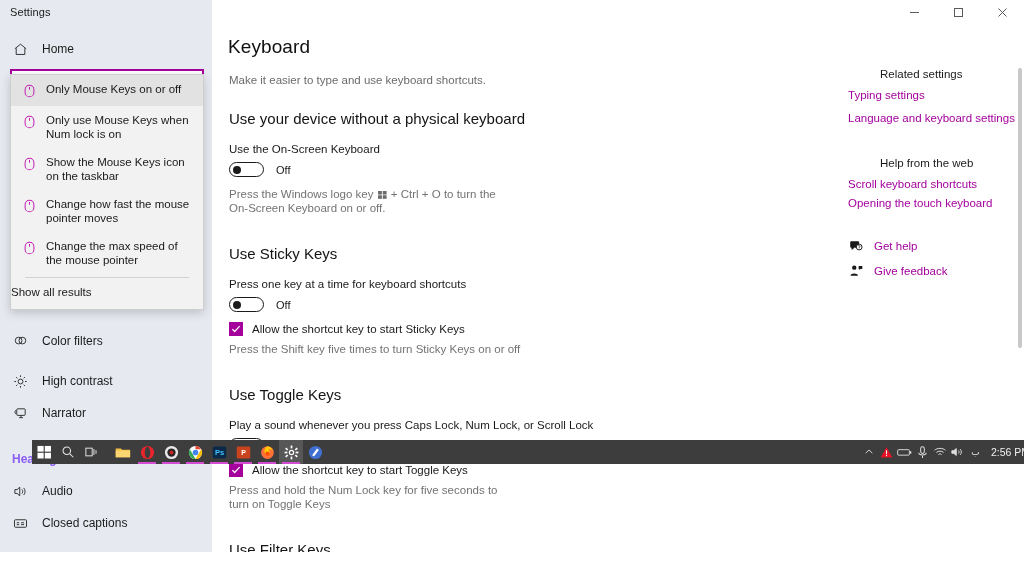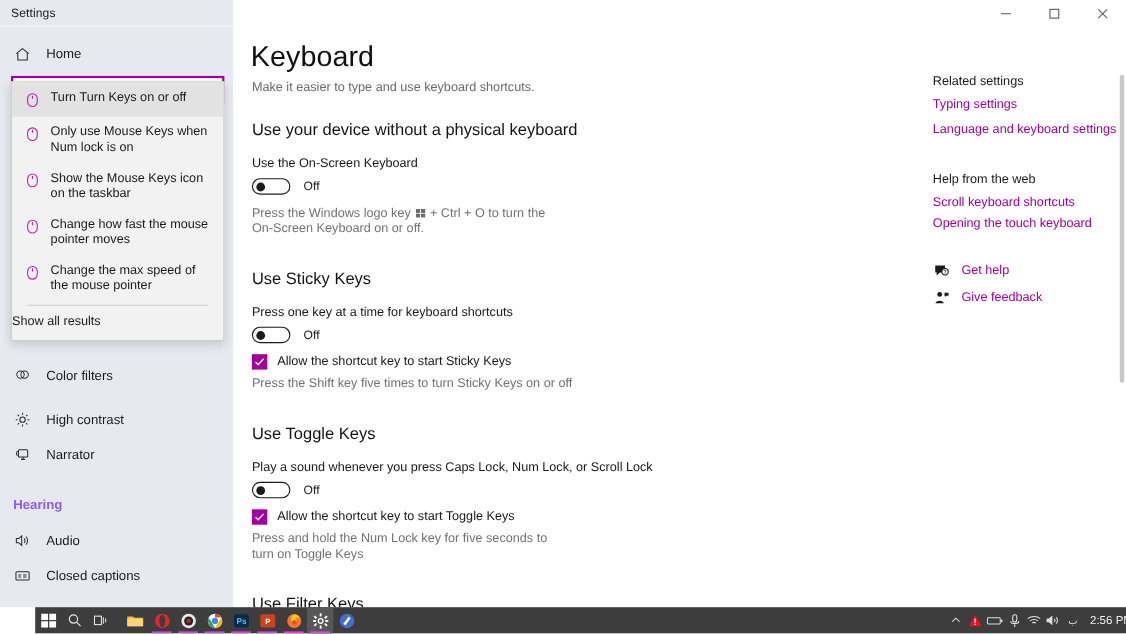--- a/index.html
+++ b/index.html
@@ -4,21 +4,21 @@
 <style>
   * { box-sizing: border-box; margin: 0; padding: 0; }
   html, body {
     width: 1024px; height: 576px;
     overflow: hidden;
     font-family: "Liberation Sans", sans-serif;
     background: #ffffff;
   }
   #app {
     position: relative;
-    width: 1024px; height: 576px;
+    width: 1024px; height: 464px;
     background: #ffffff;
   }
 
   
   .titlebar {
     position: absolute; top: 0; left: 0;
     width: 1024px; height: 24px;
     display: flex; align-items: center;
     background: #ffffff;
     z-index: 40;
@@ -136,21 +136,21 @@
 
   
   .content {
     position: absolute; top: 24px; left: 212px;
     width: 812px; height: 528px;
     background: #ffffff;
     overflow: hidden;
   }
   .page-title {
     position: absolute; left: 16px; top: 12px;
-    font-size: 26px; font-weight: 400; color: #101010;
+    font-size: 19px; font-weight: 400; color: #101010;
     letter-spacing: 0.1px;
   }
   .page-sub {
     position: absolute; left: 17px; top: 50px;
     font-size: 11.5px; color: #6b6b6b;
   }
   .col-main {
     position: absolute; left: 17px; top: 86px;
     width: 560px;
   }
@@ -208,20 +208,21 @@
   }
 
   
   .rail {
     position: absolute; left: 636px; top: 44px;
     width: 170px;
   }
   .rail-head {
     font-size: 11.5px; color: #1a1a1a;
     margin-bottom: 9px;
+    margin-left: 32px;
   }
   .rail-link {
     font-size: 11.5px; color: #a3009c;
     margin-bottom: 11px;
     cursor: default;
     display: block;
     text-decoration: none;
   }
   .rail-link.tight { margin-bottom: 7px; }
   .rail-gap { height: 22px; }
@@ -416,21 +417,21 @@
 
   <div class="dropdown">
 
     <div class="dd-item sel">
       <span class="mico">
         <svg width="11" height="14" viewBox="0 0 12 15" fill="none" stroke="#c21fb3" stroke-width="1.1">
           <rect x="1.2" y="1.2" width="9.6" height="12.6" rx="4.8"></rect>
           <line x1="6" y1="3.1" x2="6" y2="6.1"></line>
         </svg>
       </span>
-      <span class="dtxt">Turn Turn Keys on or off</span>
+      <span class="dtxt">Only Mouse Keys on or off</span>
     </div>
 
     <div class="dd-item">
       <span class="mico">
         <svg width="11" height="14" viewBox="0 0 12 15" fill="none" stroke="#c21fb3" stroke-width="1.1">
           <rect x="1.2" y="1.2" width="9.6" height="12.6" rx="4.8"></rect>
           <line x1="6" y1="3.1" x2="6" y2="6.1"></line>
         </svg>
       </span>
       <span class="dtxt">Only use Mouse Keys when Num lock is on</span>

